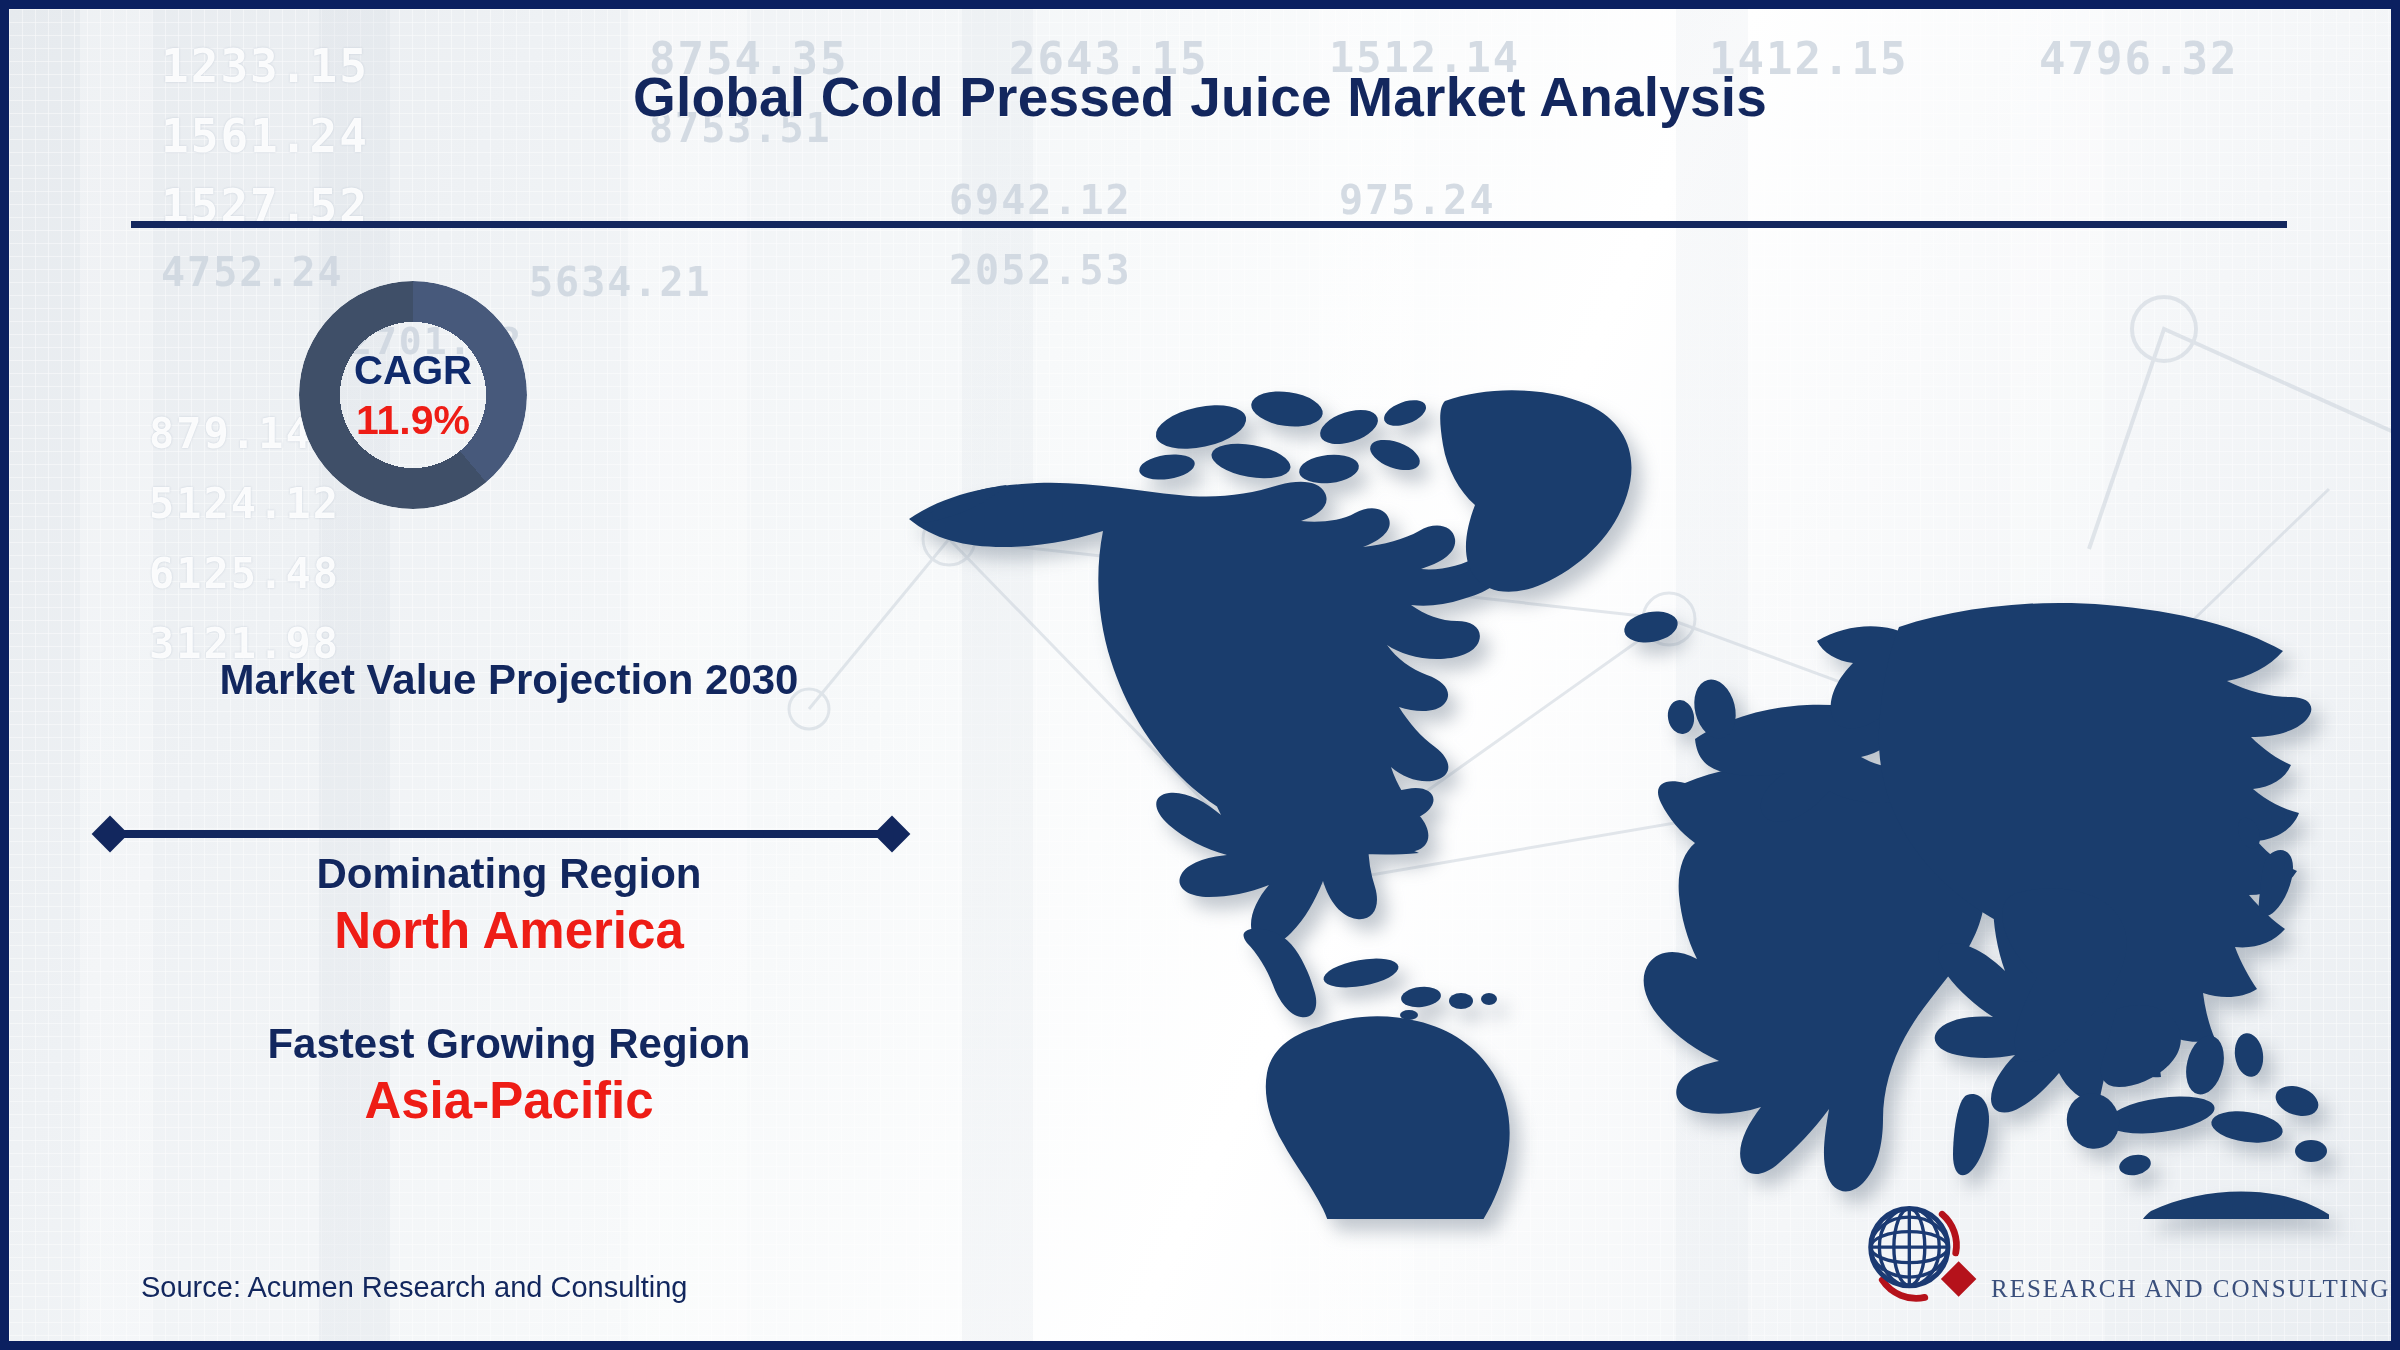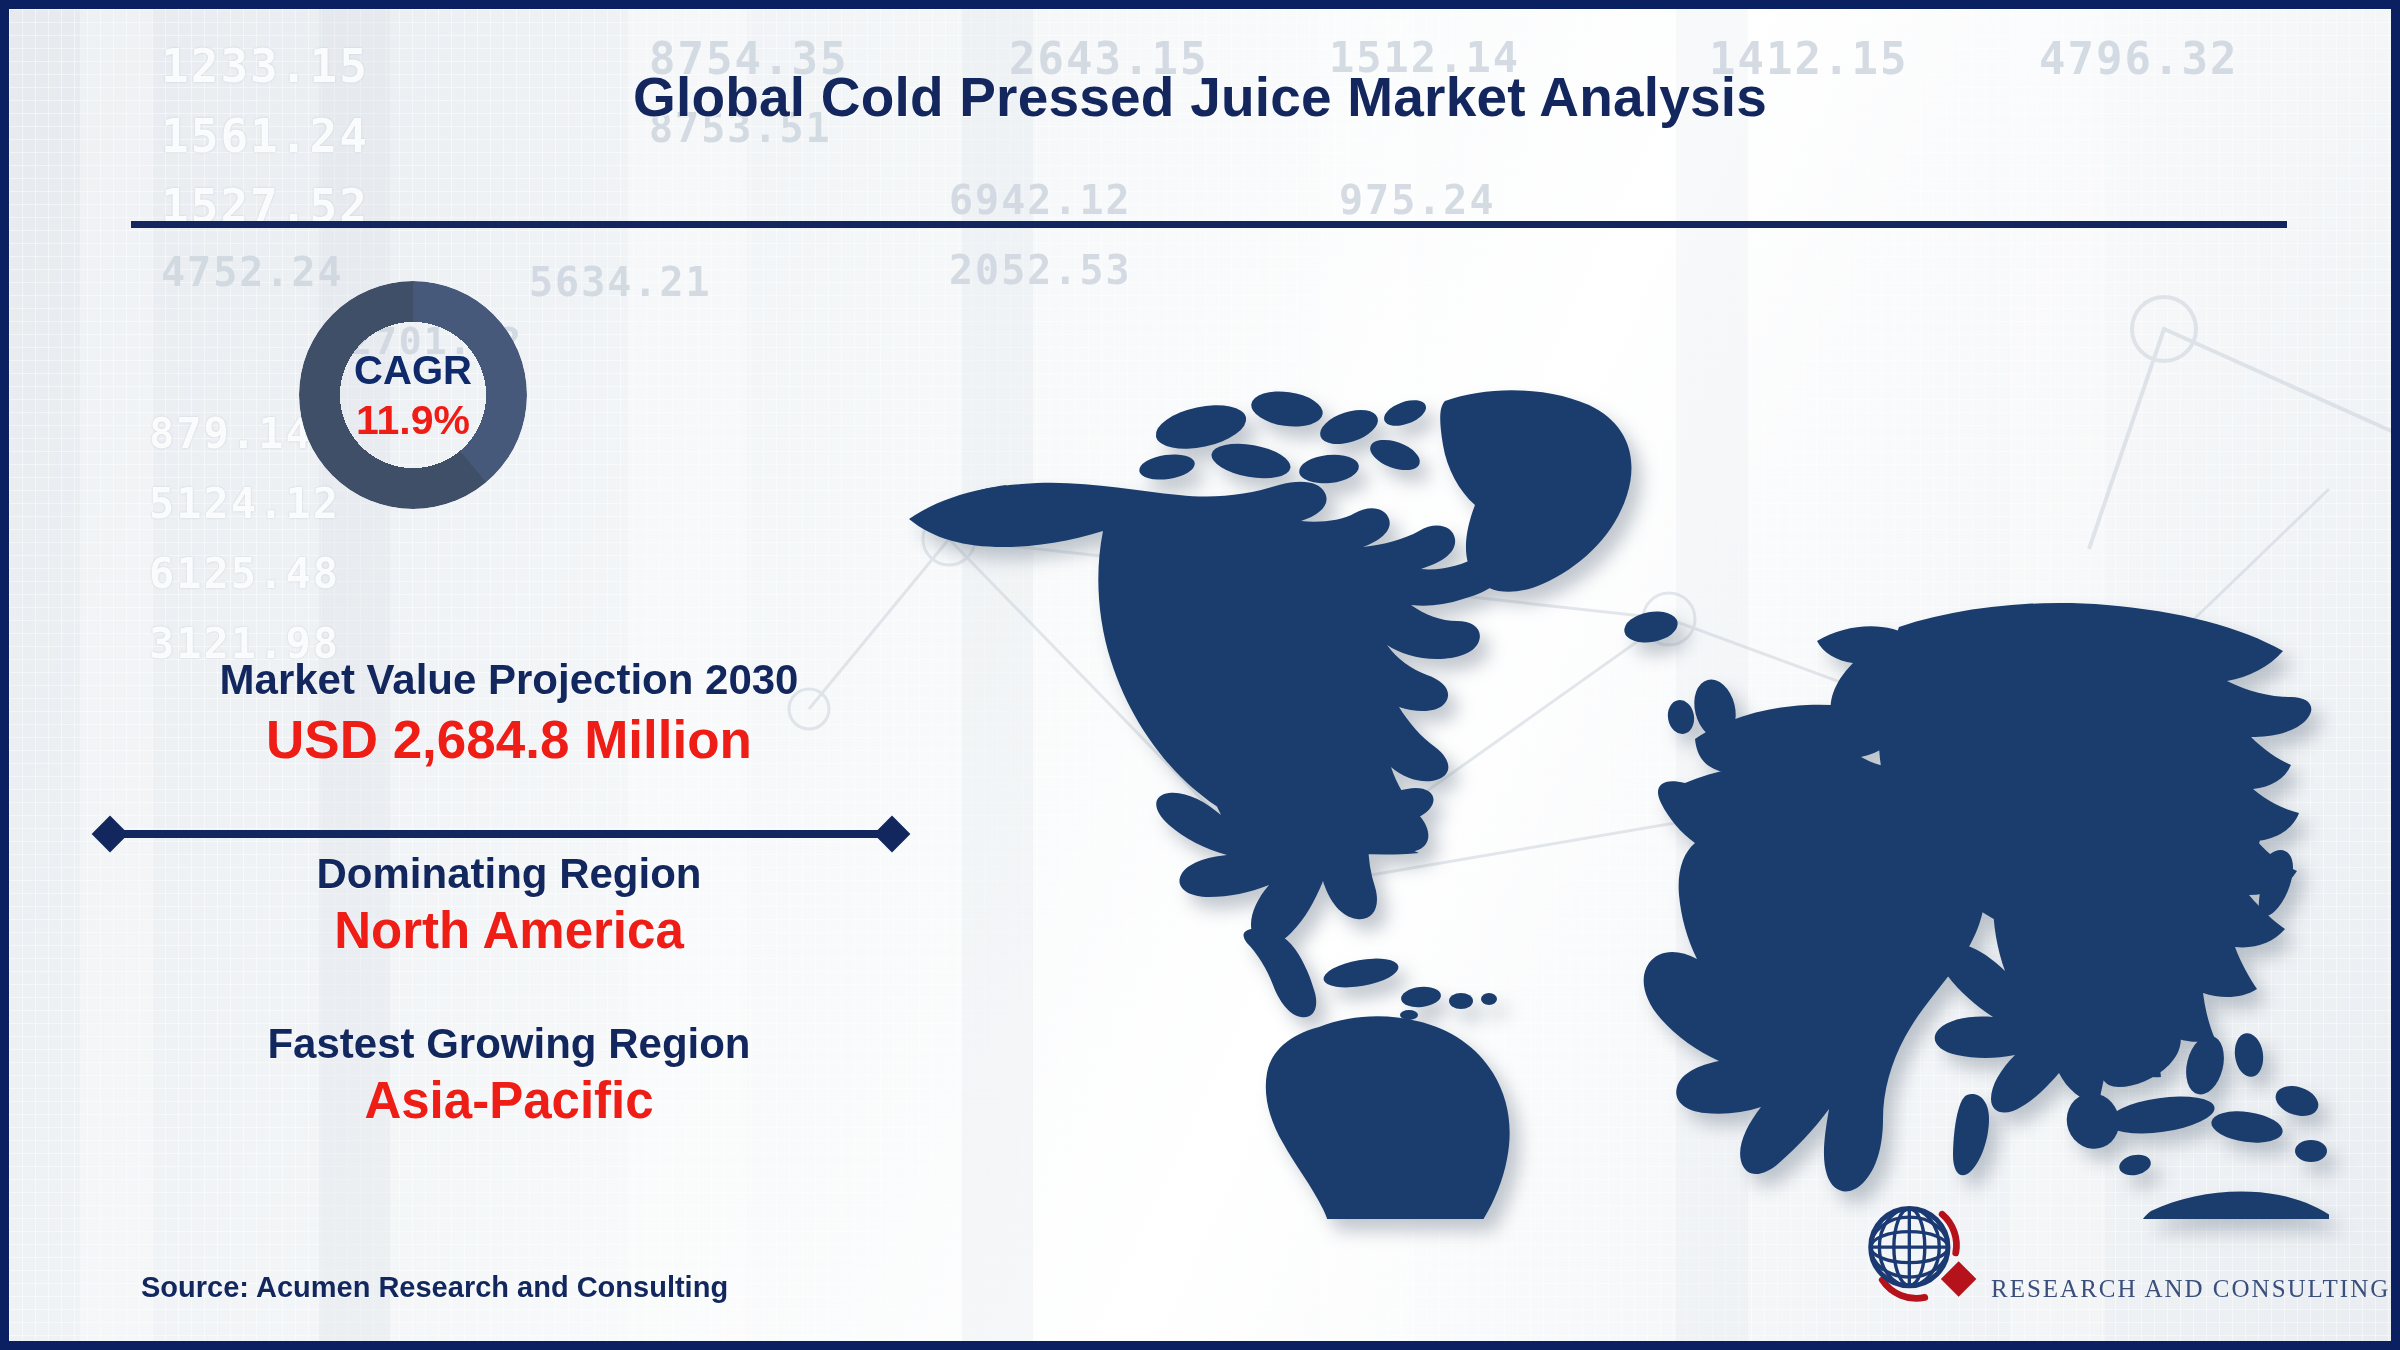--- a/index.html
+++ b/index.html
@@ -129,21 +129,21 @@
   
   .map{
     position:absolute;left:840px;top:300px;width:1480px;height:910px;
     filter:drop-shadow(10px 12px 9px rgba(120,132,148,.45));
   }
   .map svg{width:100%;height:100%;display:block;}
 
   
   .source{
     position:absolute;left:132px;top:1262px;
-    font-size:29px;font-weight:700;color:#12275e;
+    font-size:29px;font-weight:400;color:#12275e;
     text-shadow:0 1px 0 rgba(255,255,255,.7);
   }
 
   
   .logo{position:absolute;left:1852px;top:1182px;width:470px;height:120px;}
   .logo .globe{position:absolute;left:0;top:2px;width:116px;height:116px;}
   .logo .wordmark{
     position:absolute;left:126px;top:8px;
     font-family:"Liberation Serif","DejaVu Serif",serif;
     font-size:64px;font-weight:700;color:#1b3a73;
@@ -209,21 +209,20 @@
   <div class="donut-wrap">
     <div class="donut"></div>
     <div class="donut-hole">
       <div class="cagr-label">CAGR</div>
       <div class="cagr-value">11.9%</div>
     </div>
   </div>
 
   <div class="stat" id="stat-mvp">
     <div class="lbl">Market Value Projection 2030</div>
-    <div class="val">USD  2,684.8 Million</div>
   </div>
 
   <div class="divider">
     <div class="dia l"></div>
     <div class="bar"></div>
     <div class="dia r"></div>
   </div>
 
   <div class="stat" id="stat-fast">
     <div class="lbl">Fastest Growing Region</div>

